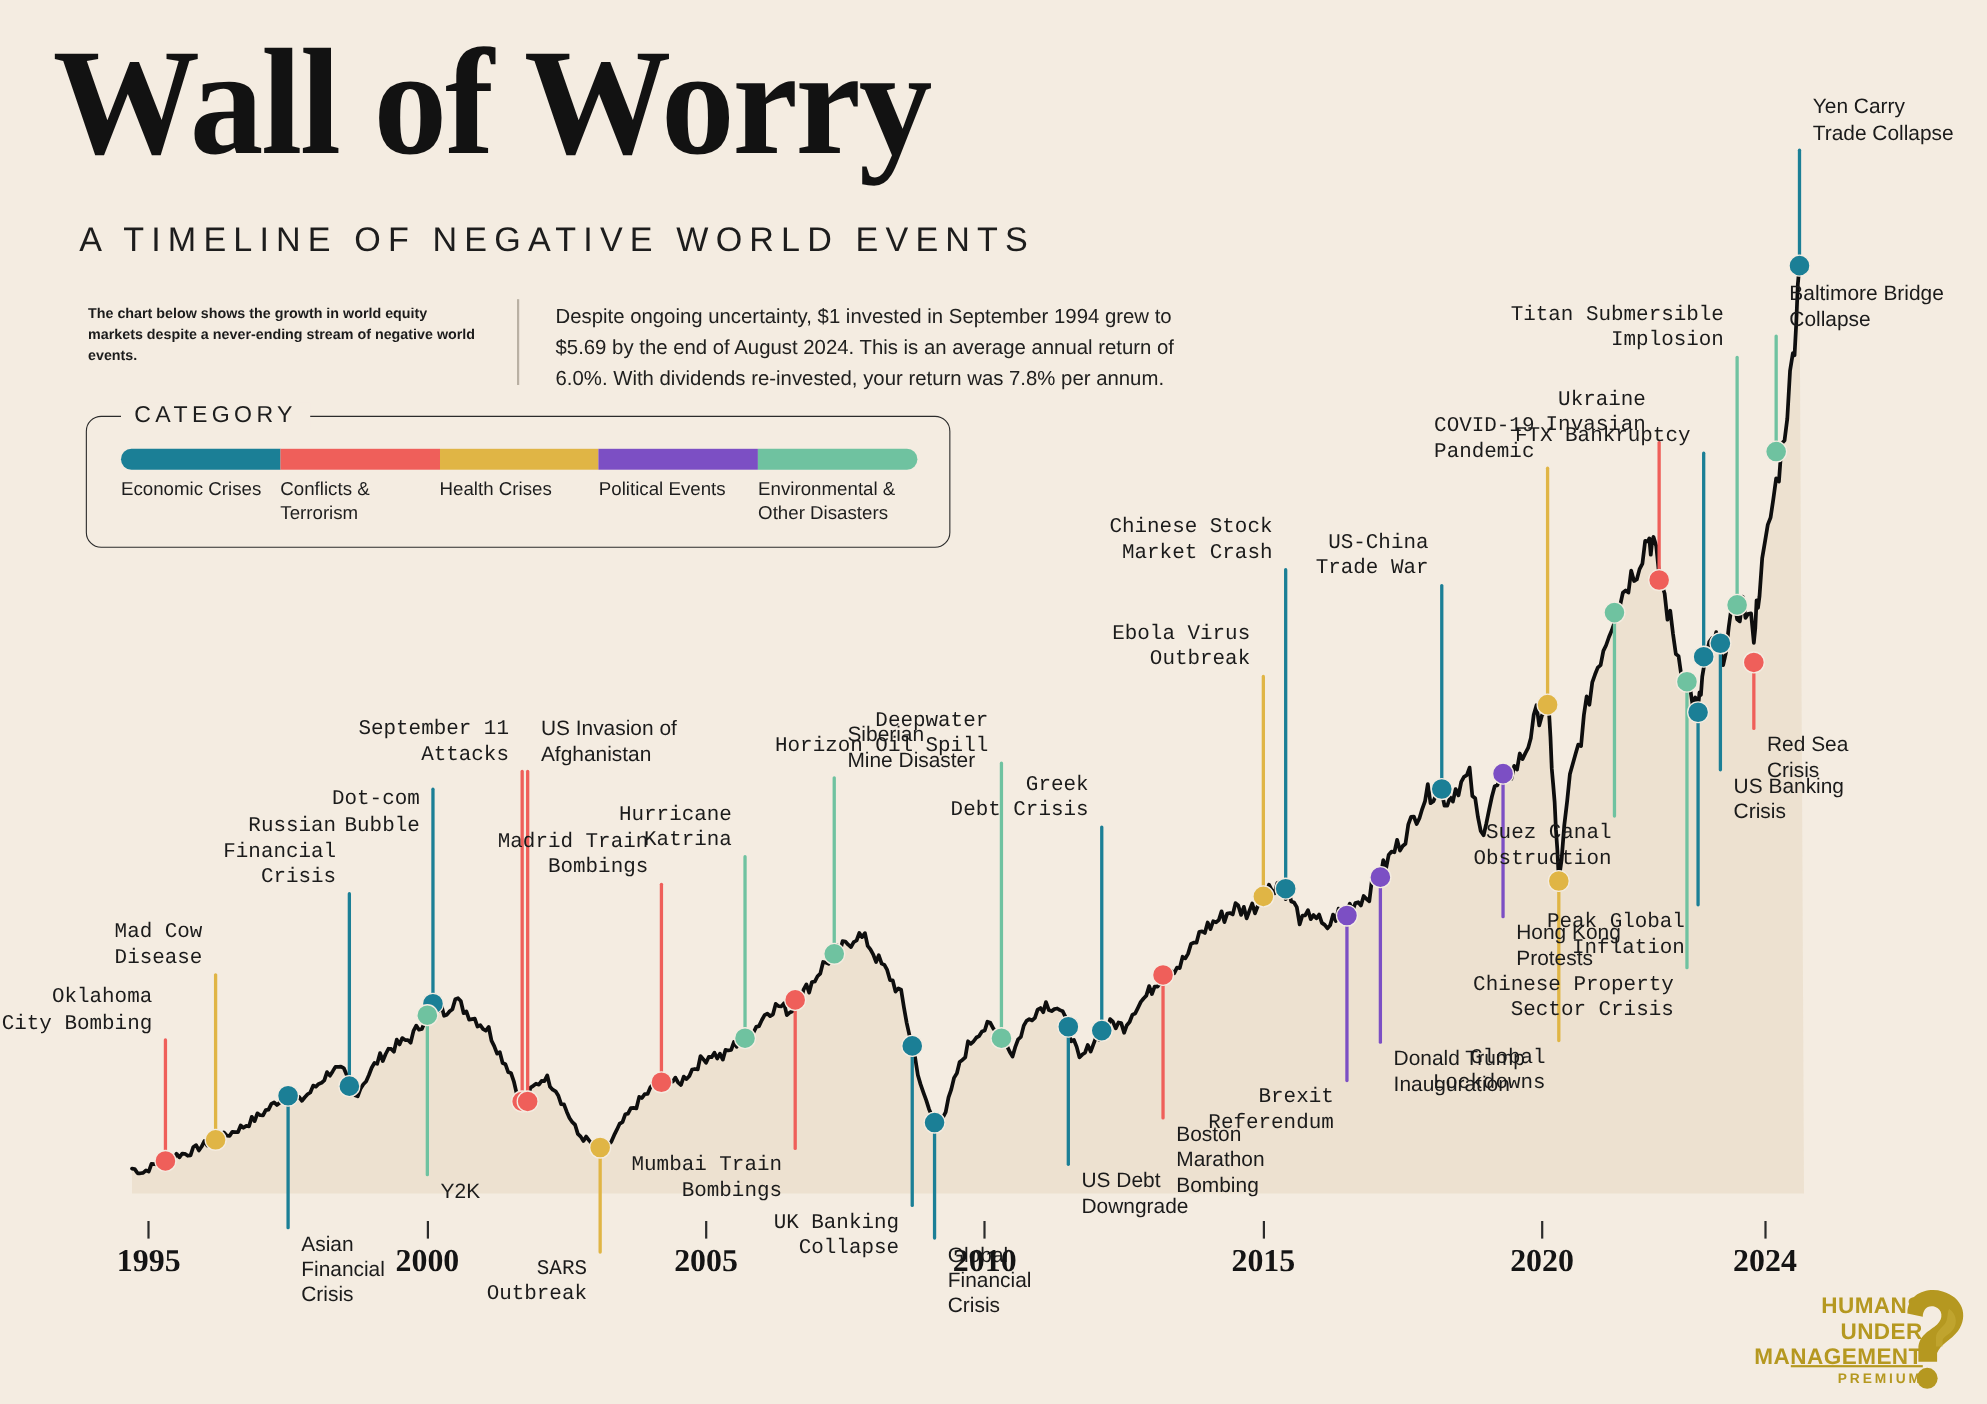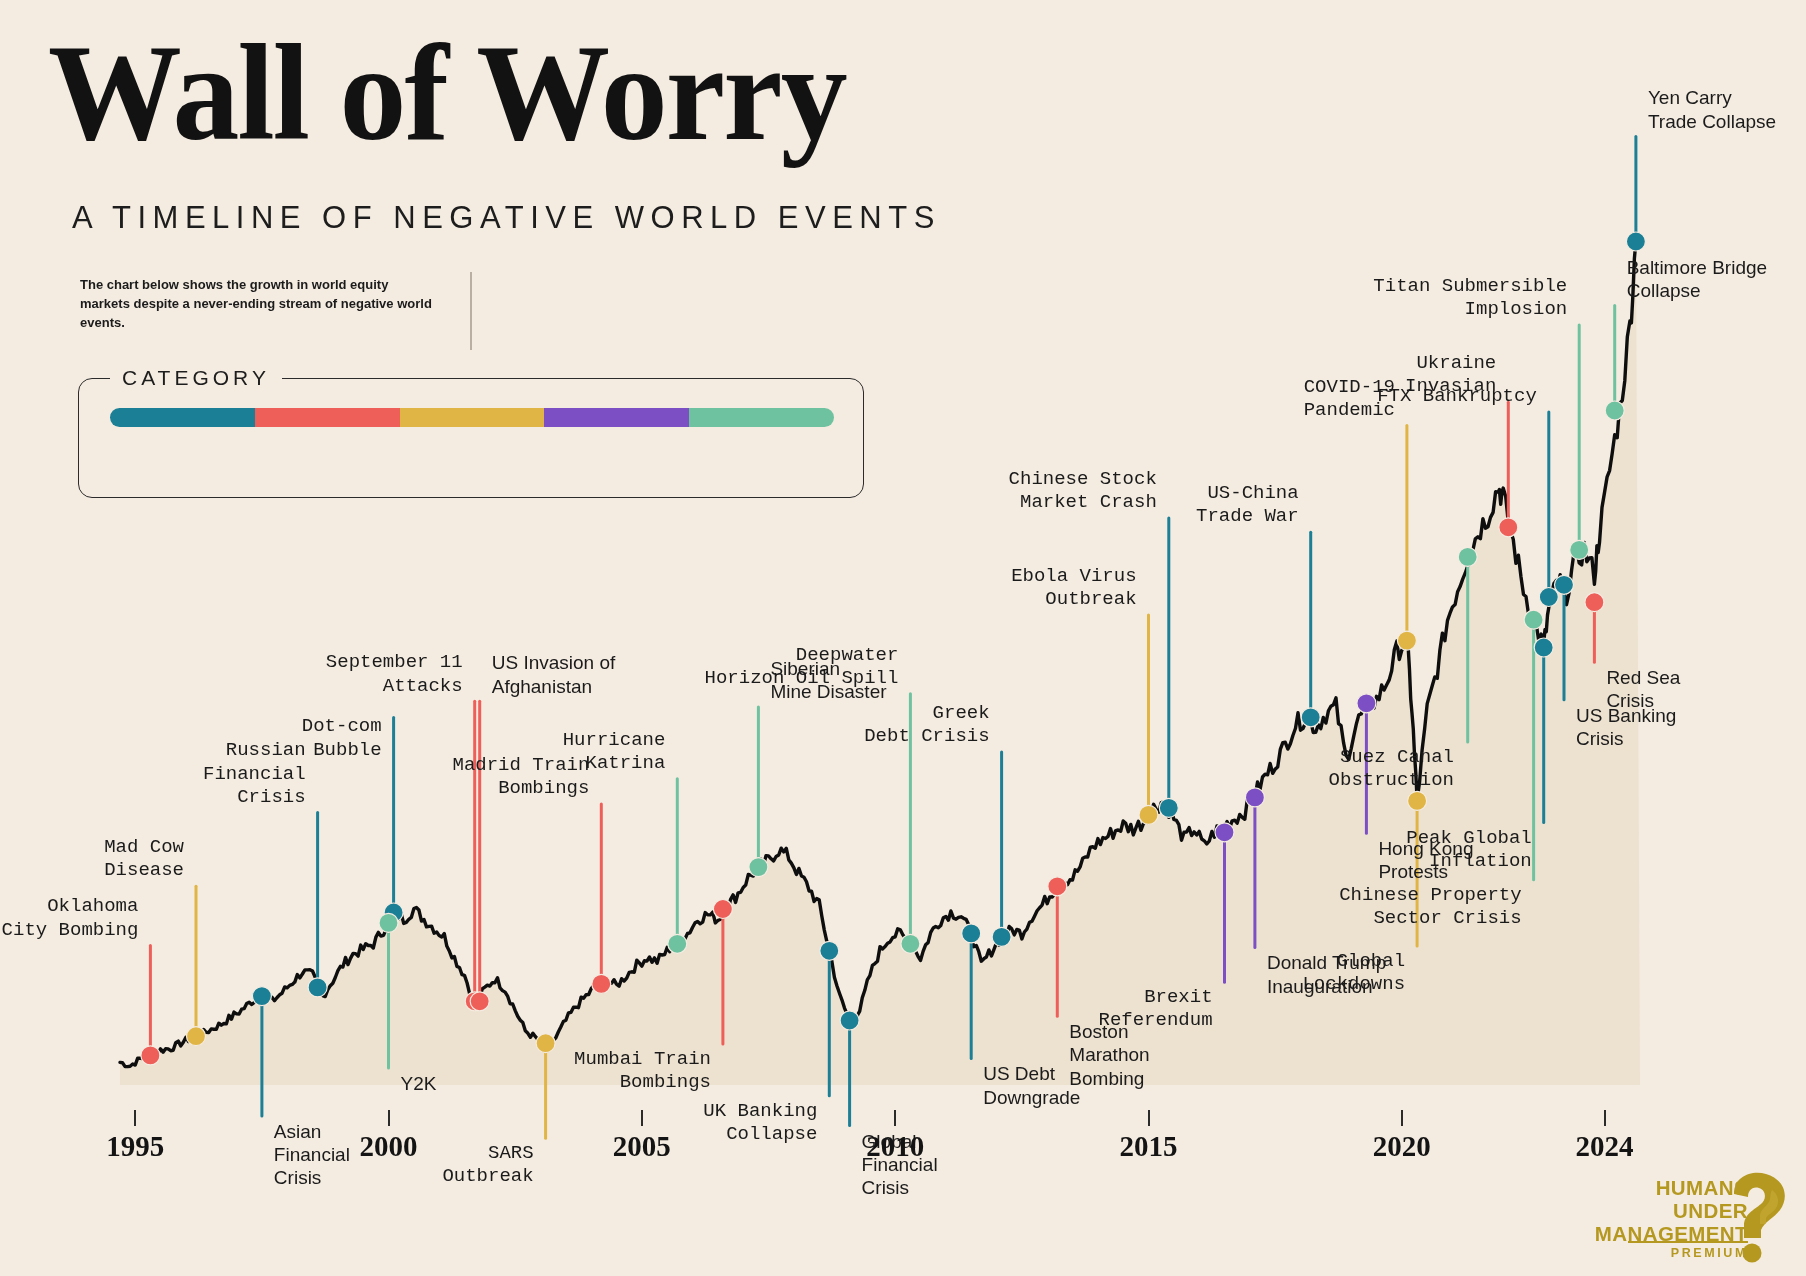--- a/index.html
+++ b/index.html
@@ -125,29 +125,39 @@
 </style>
 </head>
 <body>
 
 <div id="root">
 
   <div class="title">Wall of Worry</div>
   <div class="subtitle">A TIMELINE OF NEGATIVE WORLD EVENTS</div>
   <div class="blurb-left">The chart below shows the growth in world equity markets despite a never-ending stream of negative world events.</div>
   <div class="blurb-div"></div>
+  <div class="blurb-right">Despite ongoing uncertainty, $1 invested in September 1994 grew to $5.69 by the end of August 2024. This is an average annual return of 6.0%. With dividends re-invested, your return was 7.8% per annum.</div>
 
   <div class="legend"></div>
   <div class="legend-title">CATEGORY</div>
   <div class="legend-bars" id="legend-bars">
       <div class="legend-bar" style="background: rgb(27, 127, 150);"></div>
       <div class="legend-bar" style="background: rgb(239, 95, 90);"></div>
       <div class="legend-bar" style="background: rgb(224, 181, 69);"></div>
       <div class="legend-bar" style="background: rgb(124, 79, 196);"></div>
       <div class="legend-bar" style="background: rgb(111, 194, 160);"></div>
+    </div>
+  <div class="legend-labels" id="legend-labels">
+      <div class="legend-label" style="white-space: pre-line;">Economic Crises</div>
+      <div class="legend-label" style="white-space: pre-line;">Conflicts &amp;
+Terrorism</div>
+      <div class="legend-label" style="white-space: pre-line;">Health Crises</div>
+      <div class="legend-label" style="white-space: pre-line;">Political Events</div>
+      <div class="legend-label" style="white-space: pre-line;">Environmental &amp;
+Other Disasters</div>
     </div>
 
   <div id="chart-area">
     <svg class="plot" id="plot-svg" viewBox="0 0 1806 1276">
         <path d="M 120.0 1062.4 L 122.5 1062.8 L 125.1 1066.6 L 127.6 1066.6 L 130.1 1066.2 L 132.7 1064.0 L 135.2 1065.1 L 137.7 1058.1 L 140.3 1058.3 L 142.8 1058.6 L 145.3 1058.6 L 147.9 1054.4 L 150.4 1054.3 L 152.9 1056.9 L 155.5 1052.8 L 158.0 1053.3 L 160.5 1048.9 L 163.1 1052.1 L 165.6 1048.8 L 168.1 1048.9 L 170.7 1050.7 L 173.2 1050.3 L 175.7 1042.7 L 178.3 1041.1 L 180.8 1045.9 L 183.3 1042.3 L 185.9 1037.2 L 188.4 1041.5 L 190.9 1038.5 L 193.5 1036.7 L 196.0 1034.9 L 198.5 1037.0 L 201.1 1036.9 L 203.6 1029.5 L 206.1 1032.3 L 208.7 1032.6 L 211.2 1028.9 L 213.7 1029.2 L 216.3 1029.3 L 218.8 1023.2 L 221.3 1025.2 L 223.9 1023.5 L 226.4 1023.9 L 228.9 1015.3 L 231.5 1019.2 L 234.0 1012.1 L 236.5 1013.8 L 239.1 1014.0 L 241.6 1009.2 L 244.1 1008.7 L 246.7 1003.5 L 249.2 1002.2 L 251.7 1004.5 L 254.3 1002.5 L 256.8 999.2 L 259.3 1001.1 L 261.9 1000.2 L 264.4 998.2 L 266.9 997.1 L 269.5 998.7 L 272.0 997.3 L 274.5 1000.7 L 277.1 997.5 L 279.6 994.8 L 282.1 993.2 L 284.7 986.9 L 287.2 987.9 L 289.7 985.4 L 292.3 984.4 L 294.8 982.1 L 297.3 974.6 L 299.9 977.9 L 302.4 974.0 L 304.9 969.9 L 307.5 969.9 L 310.0 969.7 L 312.5 971.0 L 315.1 977.0 L 317.6 983.3 L 320.1 989.6 L 322.7 995.6 L 325.2 996.6 L 327.7 989.9 L 330.3 985.7 L 332.8 983.2 L 335.3 977.5 L 337.9 970.7 L 340.4 966.3 L 342.9 967.1 L 345.5 957.4 L 348.0 964.6 L 350.5 958.4 L 353.1 953.4 L 355.6 953.6 L 358.1 956.1 L 360.7 945.1 L 363.2 949.5 L 365.7 943.7 L 368.3 945.5 L 370.8 945.5 L 373.3 948.0 L 375.9 937.1 L 378.4 932.4 L 380.9 936.1 L 383.5 935.4 L 386.0 929.6 L 388.5 918.7 L 391.1 914.4 L 393.6 910.5 L 396.1 909.7 L 398.7 919.2 L 401.2 913.7 L 403.7 923.4 L 406.3 922.4 L 408.8 919.3 L 411.3 917.4 L 413.9 908.5 L 416.4 907.5 L 418.9 910.0 L 421.5 921.1 L 424.0 919.5 L 426.5 926.9 L 429.1 926.4 L 431.6 926.1 L 434.1 933.2 L 436.7 932.0 L 439.2 935.6 L 441.7 937.0 L 444.3 933.6 L 446.8 946.1 L 449.3 951.0 L 451.9 957.9 L 454.4 956.5 L 456.9 966.4 L 459.5 967.5 L 462.0 974.7 L 464.5 975.4 L 467.1 983.0 L 469.6 993.7 L 472.1 993.8 L 474.7 1003.5 L 477.2 997.5 L 479.7 997.6 L 482.3 988.7 L 484.8 987.1 L 487.3 985.2 L 489.9 986.1 L 492.4 982.6 L 494.9 982.8 L 497.5 977.7 L 500.0 987.9 L 502.5 990.6 L 505.1 992.1 L 507.6 996.1 L 510.1 1003.8 L 512.7 1004.0 L 515.2 1010.6 L 517.7 1016.3 L 520.3 1020.2 L 522.8 1022.5 L 525.3 1030.8 L 527.9 1033.3 L 530.4 1037.3 L 532.9 1033.2 L 535.5 1036.7 L 538.0 1039.7 L 540.5 1038.5 L 543.1 1041.9 L 545.6 1045.2 L 548.1 1039.8 L 550.7 1038.6 L 553.2 1040.3 L 555.7 1038.0 L 558.3 1032.0 L 560.8 1027.0 L 563.3 1021.6 L 565.9 1020.2 L 568.4 1013.0 L 570.9 1012.4 L 573.5 1007.3 L 576.0 1007.1 L 578.5 1007.7 L 581.1 997.2 L 583.6 998.2 L 586.1 994.7 L 588.7 994.5 L 591.2 988.6 L 593.7 985.6 L 596.3 985.6 L 598.8 984.9 L 601.3 979.4 L 603.9 979.6 L 606.4 984.7 L 608.9 983.0 L 611.5 983.4 L 614.0 979.7 L 616.5 984.2 L 619.1 986.3 L 621.6 978.7 L 624.1 981.0 L 626.7 978.1 L 629.2 972.3 L 631.7 971.8 L 634.3 972.2 L 636.8 960.1 L 639.3 962.9 L 641.9 966.1 L 644.4 960.7 L 646.9 961.1 L 649.5 957.0 L 652.0 962.3 L 654.5 957.9 L 657.1 963.3 L 659.6 954.4 L 662.1 955.0 L 664.7 954.5 L 667.2 947.3 L 669.7 951.7 L 672.3 947.3 L 674.8 943.9 L 677.3 936.0 L 679.9 937.8 L 682.4 941.5 L 684.9 938.9 L 687.5 933.5 L 690.0 932.8 L 692.5 927.5 L 695.1 922.8 L 697.6 921.4 L 700.1 923.8 L 702.7 922.1 L 705.2 912.6 L 707.7 914.7 L 710.3 914.9 L 712.8 912.0 L 715.3 922.9 L 717.9 920.6 L 720.4 919.3 L 722.9 913.8 L 725.5 914.7 L 728.0 910.1 L 730.5 899.6 L 733.1 894.9 L 735.6 902.4 L 738.1 892.8 L 740.7 892.3 L 743.2 887.5 L 745.7 885.1 L 748.3 874.5 L 750.8 875.1 L 753.3 876.1 L 755.9 868.0 L 758.4 861.8 L 760.9 859.1 L 763.5 865.3 L 766.0 855.6 L 768.5 855.9 L 771.1 858.8 L 773.6 860.9 L 776.1 856.5 L 778.7 855.0 L 781.2 848.2 L 783.7 851.9 L 786.3 848.3 L 788.8 859.9 L 791.3 863.1 L 793.9 867.9 L 796.4 874.5 L 798.9 868.4 L 801.5 876.0 L 804.0 877.2 L 806.5 881.8 L 809.1 891.0 L 811.6 891.3 L 814.1 901.5 L 816.7 898.5 L 819.2 899.7 L 821.7 915.5 L 824.3 930.1 L 826.8 941.3 L 829.3 950.2 L 831.9 961.4 L 834.4 977.2 L 836.9 985.8 L 839.5 993.2 L 842.0 1000.1 L 844.5 1008.1 L 847.1 1014.2 L 849.6 1019.6 L 852.1 1018.8 L 854.7 1018.7 L 857.2 1015.7 L 859.7 1011.1 L 862.3 997.6 L 864.8 990.3 L 867.3 979.9 L 869.9 975.7 L 872.4 965.4 L 874.9 963.6 L 877.5 961.2 L 880.0 946.6 L 882.5 949.0 L 885.1 946.6 L 887.6 943.2 L 890.1 941.9 L 892.7 937.7 L 895.2 936.8 L 897.7 928.8 L 900.3 929.8 L 902.8 934.7 L 905.3 938.1 L 907.9 946.2 L 910.4 944.2 L 912.9 951.0 L 915.5 951.0 L 918.0 956.3 L 920.5 960.5 L 923.1 951.4 L 925.6 944.8 L 928.1 942.6 L 930.7 932.4 L 933.2 928.0 L 935.7 926.5 L 938.3 927.7 L 940.8 925.4 L 943.3 917.8 L 945.9 916.4 L 948.4 920.2 L 950.9 911.0 L 953.5 918.2 L 956.0 919.2 L 958.5 917.4 L 961.1 916.8 L 963.6 918.3 L 966.1 919.3 L 968.7 924.7 L 971.2 937.2 L 973.7 946.7 L 976.3 945.4 L 978.8 951.7 L 981.3 961.2 L 983.9 958.7 L 986.4 957.0 L 988.9 949.9 L 991.5 956.0 L 994.0 949.4 L 996.5 942.6 L 999.1 945.2 L 1001.6 935.4 L 1004.1 936.6 L 1006.7 935.7 L 1009.2 926.5 L 1011.7 928.8 L 1014.3 934.9 L 1016.8 929.5 L 1019.3 930.1 L 1021.9 938.9 L 1024.4 932.0 L 1026.9 929.1 L 1029.5 922.4 L 1032.0 921.3 L 1034.5 916.3 L 1037.1 910.8 L 1039.6 907.7 L 1042.1 905.1 L 1044.7 896.4 L 1047.2 903.7 L 1049.7 896.9 L 1052.3 897.0 L 1054.8 893.6 L 1057.3 891.0 L 1059.9 886.0 L 1062.4 886.3 L 1064.9 882.5 L 1067.5 884.7 L 1070.0 879.7 L 1072.5 880.1 L 1075.1 869.8 L 1077.6 871.2 L 1080.1 866.9 L 1082.7 858.2 L 1085.2 856.9 L 1087.7 857.0 L 1090.3 847.1 L 1092.8 846.7 L 1095.3 848.2 L 1097.9 838.6 L 1100.4 844.6 L 1102.9 837.5 L 1105.5 838.5 L 1108.0 836.4 L 1110.5 828.5 L 1113.1 838.3 L 1115.6 830.6 L 1118.1 830.0 L 1120.7 831.3 L 1123.2 821.0 L 1125.7 823.2 L 1128.3 831.7 L 1130.8 824.4 L 1133.3 834.9 L 1135.9 827.8 L 1138.4 821.3 L 1140.9 830.3 L 1143.5 823.4 L 1146.0 821.8 L 1148.5 822.8 L 1151.1 812.2 L 1153.6 804.3 L 1156.1 809.1 L 1158.7 812.1 L 1161.2 802.7 L 1163.7 801.8 L 1166.3 804.5 L 1168.8 817.4 L 1171.3 809.4 L 1173.9 819.5 L 1176.4 820.4 L 1178.9 824.7 L 1181.5 840.3 L 1184.0 832.3 L 1186.5 832.1 L 1189.1 827.5 L 1191.6 835.6 L 1194.1 831.9 L 1196.7 834.9 L 1199.2 831.4 L 1201.7 839.0 L 1204.3 840.8 L 1206.8 844.0 L 1209.3 841.0 L 1211.9 831.4 L 1214.4 837.3 L 1216.9 826.0 L 1219.5 827.7 L 1222.0 825.7 L 1224.5 827.7 L 1227.1 821.5 L 1229.6 828.2 L 1232.1 820.9 L 1234.7 820.2 L 1237.2 823.1 L 1239.7 814.5 L 1242.3 817.3 L 1244.8 819.3 L 1247.3 799.3 L 1249.9 800.7 L 1252.4 802.5 L 1254.9 798.3 L 1257.5 782.0 L 1260.0 789.7 L 1262.5 777.0 L 1265.1 774.2 L 1267.6 774.8 L 1270.1 763.5 L 1272.7 773.3 L 1275.2 769.1 L 1277.7 767.0 L 1280.3 749.4 L 1282.8 742.7 L 1285.3 742.3 L 1287.9 749.1 L 1290.4 743.8 L 1292.9 735.5 L 1295.5 728.2 L 1298.0 712.8 L 1300.5 730.2 L 1303.1 728.3 L 1305.6 722.6 L 1308.1 718.6 L 1310.7 720.3 L 1313.2 732.5 L 1315.7 732.4 L 1318.3 724.7 L 1320.8 728.7 L 1323.3 717.4 L 1325.9 723.1 L 1328.4 710.8 L 1330.9 706.2 L 1333.5 704.7 L 1336.0 697.8 L 1338.5 723.7 L 1341.1 725.7 L 1343.6 742.9 L 1346.1 755.4 L 1348.7 759.3 L 1351.2 748.6 L 1353.7 736.3 L 1356.3 724.1 L 1358.8 714.8 L 1361.3 713.9 L 1363.9 705.8 L 1366.4 697.4 L 1368.9 697.2 L 1371.5 708.8 L 1374.0 708.1 L 1376.5 696.3 L 1379.1 699.6 L 1381.6 685.0 L 1384.1 690.1 L 1386.7 684.7 L 1389.2 679.9 L 1391.7 670.8 L 1394.3 649.7 L 1396.8 641.1 L 1399.3 659.5 L 1401.9 649.9 L 1404.4 647.3 L 1406.9 633.2 L 1408.2 647.4 L 1409.5 669.9 L 1410.7 698.8 L 1412.0 713.4 L 1413.3 729.1 L 1414.5 754.5 L 1415.8 772.8 L 1417.1 799.9 L 1419.6 781.8 L 1422.1 750.0 L 1424.7 728.2 L 1427.2 703.6 L 1429.7 694.8 L 1432.3 685.5 L 1434.8 676.9 L 1437.3 678.3 L 1439.9 650.0 L 1442.4 633.1 L 1444.9 640.7 L 1447.5 620.4 L 1450.0 613.2 L 1452.5 606.9 L 1455.1 604.6 L 1457.6 591.7 L 1460.1 586.6 L 1462.7 579.1 L 1465.2 573.2 L 1467.7 565.9 L 1470.3 559.4 L 1472.8 550.6 L 1475.3 538.9 L 1477.9 536.8 L 1480.4 538.7 L 1482.9 518.8 L 1485.5 528.2 L 1488.0 526.8 L 1490.5 517.4 L 1493.1 512.4 L 1495.6 491.7 L 1498.1 492.1 L 1499.4 489.5 L 1500.7 504.3 L 1501.9 492.2 L 1503.2 488.1 L 1505.7 496.5 L 1508.3 522.9 L 1510.8 531.6 L 1513.3 539.5 L 1515.9 563.4 L 1518.4 555.2 L 1520.9 576.2 L 1523.5 594.5 L 1526.0 596.5 L 1528.5 614.3 L 1531.1 620.7 L 1533.6 616.5 L 1536.1 623.1 L 1538.7 640.6 L 1541.2 634.1 L 1543.7 642.8 L 1545.0 629.5 L 1546.3 631.7 L 1547.5 615.1 L 1548.8 607.4 L 1551.3 595.3 L 1553.9 583.6 L 1556.4 580.2 L 1558.9 580.4 L 1560.2 574.7 L 1561.5 584.5 L 1562.7 591.1 L 1564.0 590.7 L 1566.5 604.7 L 1569.1 593.0 L 1571.6 570.0 L 1574.1 551.8 L 1576.7 548.0 L 1579.2 563.0 L 1581.7 564.9 L 1584.3 542.5 L 1586.8 561.7 L 1589.3 558.0 L 1591.9 557.7 L 1594.4 584.4 L 1595.7 571.2 L 1596.9 545.7 L 1598.2 552.6 L 1599.5 542.6 L 1602.0 507.4 L 1604.5 492.6 L 1607.1 476.9 L 1609.6 470.6 L 1612.1 453.9 L 1614.7 434.8 L 1617.2 437.8 L 1619.7 403.2 L 1622.3 400.5 L 1624.8 380.7 L 1627.3 337.1 L 1629.9 321.0 L 1631.4 323.0 L 1632.9 294.8 L 1634.4 258.4 L 1635.9 241.5 L 1640.0 1085 L 120.0 1085 Z" fill="#ece0cf" opacity="0.95"></path>
         <path d="M 120.0 1062.4 L 122.5 1062.8 L 125.1 1066.6 L 127.6 1066.6 L 130.1 1066.2 L 132.7 1064.0 L 135.2 1065.1 L 137.7 1058.1 L 140.3 1058.3 L 142.8 1058.6 L 145.3 1058.6 L 147.9 1054.4 L 150.4 1054.3 L 152.9 1056.9 L 155.5 1052.8 L 158.0 1053.3 L 160.5 1048.9 L 163.1 1052.1 L 165.6 1048.8 L 168.1 1048.9 L 170.7 1050.7 L 173.2 1050.3 L 175.7 1042.7 L 178.3 1041.1 L 180.8 1045.9 L 183.3 1042.3 L 185.9 1037.2 L 188.4 1041.5 L 190.9 1038.5 L 193.5 1036.7 L 196.0 1034.9 L 198.5 1037.0 L 201.1 1036.9 L 203.6 1029.5 L 206.1 1032.3 L 208.7 1032.6 L 211.2 1028.9 L 213.7 1029.2 L 216.3 1029.3 L 218.8 1023.2 L 221.3 1025.2 L 223.9 1023.5 L 226.4 1023.9 L 228.9 1015.3 L 231.5 1019.2 L 234.0 1012.1 L 236.5 1013.8 L 239.1 1014.0 L 241.6 1009.2 L 244.1 1008.7 L 246.7 1003.5 L 249.2 1002.2 L 251.7 1004.5 L 254.3 1002.5 L 256.8 999.2 L 259.3 1001.1 L 261.9 1000.2 L 264.4 998.2 L 266.9 997.1 L 269.5 998.7 L 272.0 997.3 L 274.5 1000.7 L 277.1 997.5 L 279.6 994.8 L 282.1 993.2 L 284.7 986.9 L 287.2 987.9 L 289.7 985.4 L 292.3 984.4 L 294.8 982.1 L 297.3 974.6 L 299.9 977.9 L 302.4 974.0 L 304.9 969.9 L 307.5 969.9 L 310.0 969.7 L 312.5 971.0 L 315.1 977.0 L 317.6 983.3 L 320.1 989.6 L 322.7 995.6 L 325.2 996.6 L 327.7 989.9 L 330.3 985.7 L 332.8 983.2 L 335.3 977.5 L 337.9 970.7 L 340.4 966.3 L 342.9 967.1 L 345.5 957.4 L 348.0 964.6 L 350.5 958.4 L 353.1 953.4 L 355.6 953.6 L 358.1 956.1 L 360.7 945.1 L 363.2 949.5 L 365.7 943.7 L 368.3 945.5 L 370.8 945.5 L 373.3 948.0 L 375.9 937.1 L 378.4 932.4 L 380.9 936.1 L 383.5 935.4 L 386.0 929.6 L 388.5 918.7 L 391.1 914.4 L 393.6 910.5 L 396.1 909.7 L 398.7 919.2 L 401.2 913.7 L 403.7 923.4 L 406.3 922.4 L 408.8 919.3 L 411.3 917.4 L 413.9 908.5 L 416.4 907.5 L 418.9 910.0 L 421.5 921.1 L 424.0 919.5 L 426.5 926.9 L 429.1 926.4 L 431.6 926.1 L 434.1 933.2 L 436.7 932.0 L 439.2 935.6 L 441.7 937.0 L 444.3 933.6 L 446.8 946.1 L 449.3 951.0 L 451.9 957.9 L 454.4 956.5 L 456.9 966.4 L 459.5 967.5 L 462.0 974.7 L 464.5 975.4 L 467.1 983.0 L 469.6 993.7 L 472.1 993.8 L 474.7 1003.5 L 477.2 997.5 L 479.7 997.6 L 482.3 988.7 L 484.8 987.1 L 487.3 985.2 L 489.9 986.1 L 492.4 982.6 L 494.9 982.8 L 497.5 977.7 L 500.0 987.9 L 502.5 990.6 L 505.1 992.1 L 507.6 996.1 L 510.1 1003.8 L 512.7 1004.0 L 515.2 1010.6 L 517.7 1016.3 L 520.3 1020.2 L 522.8 1022.5 L 525.3 1030.8 L 527.9 1033.3 L 530.4 1037.3 L 532.9 1033.2 L 535.5 1036.7 L 538.0 1039.7 L 540.5 1038.5 L 543.1 1041.9 L 545.6 1045.2 L 548.1 1039.8 L 550.7 1038.6 L 553.2 1040.3 L 555.7 1038.0 L 558.3 1032.0 L 560.8 1027.0 L 563.3 1021.6 L 565.9 1020.2 L 568.4 1013.0 L 570.9 1012.4 L 573.5 1007.3 L 576.0 1007.1 L 578.5 1007.7 L 581.1 997.2 L 583.6 998.2 L 586.1 994.7 L 588.7 994.5 L 591.2 988.6 L 593.7 985.6 L 596.3 985.6 L 598.8 984.9 L 601.3 979.4 L 603.9 979.6 L 606.4 984.7 L 608.9 983.0 L 611.5 983.4 L 614.0 979.7 L 616.5 984.2 L 619.1 986.3 L 621.6 978.7 L 624.1 981.0 L 626.7 978.1 L 629.2 972.3 L 631.7 971.8 L 634.3 972.2 L 636.8 960.1 L 639.3 962.9 L 641.9 966.1 L 644.4 960.7 L 646.9 961.1 L 649.5 957.0 L 652.0 962.3 L 654.5 957.9 L 657.1 963.3 L 659.6 954.4 L 662.1 955.0 L 664.7 954.5 L 667.2 947.3 L 669.7 951.7 L 672.3 947.3 L 674.8 943.9 L 677.3 936.0 L 679.9 937.8 L 682.4 941.5 L 684.9 938.9 L 687.5 933.5 L 690.0 932.8 L 692.5 927.5 L 695.1 922.8 L 697.6 921.4 L 700.1 923.8 L 702.7 922.1 L 705.2 912.6 L 707.7 914.7 L 710.3 914.9 L 712.8 912.0 L 715.3 922.9 L 717.9 920.6 L 720.4 919.3 L 722.9 913.8 L 725.5 914.7 L 728.0 910.1 L 730.5 899.6 L 733.1 894.9 L 735.6 902.4 L 738.1 892.8 L 740.7 892.3 L 743.2 887.5 L 745.7 885.1 L 748.3 874.5 L 750.8 875.1 L 753.3 876.1 L 755.9 868.0 L 758.4 861.8 L 760.9 859.1 L 763.5 865.3 L 766.0 855.6 L 768.5 855.9 L 771.1 858.8 L 773.6 860.9 L 776.1 856.5 L 778.7 855.0 L 781.2 848.2 L 783.7 851.9 L 786.3 848.3 L 788.8 859.9 L 791.3 863.1 L 793.9 867.9 L 796.4 874.5 L 798.9 868.4 L 801.5 876.0 L 804.0 877.2 L 806.5 881.8 L 809.1 891.0 L 811.6 891.3 L 814.1 901.5 L 816.7 898.5 L 819.2 899.7 L 821.7 915.5 L 824.3 930.1 L 826.8 941.3 L 829.3 950.2 L 831.9 961.4 L 834.4 977.2 L 836.9 985.8 L 839.5 993.2 L 842.0 1000.1 L 844.5 1008.1 L 847.1 1014.2 L 849.6 1019.6 L 852.1 1018.8 L 854.7 1018.7 L 857.2 1015.7 L 859.7 1011.1 L 862.3 997.6 L 864.8 990.3 L 867.3 979.9 L 869.9 975.7 L 872.4 965.4 L 874.9 963.6 L 877.5 961.2 L 880.0 946.6 L 882.5 949.0 L 885.1 946.6 L 887.6 943.2 L 890.1 941.9 L 892.7 937.7 L 895.2 936.8 L 897.7 928.8 L 900.3 929.8 L 902.8 934.7 L 905.3 938.1 L 907.9 946.2 L 910.4 944.2 L 912.9 951.0 L 915.5 951.0 L 918.0 956.3 L 920.5 960.5 L 923.1 951.4 L 925.6 944.8 L 928.1 942.6 L 930.7 932.4 L 933.2 928.0 L 935.7 926.5 L 938.3 927.7 L 940.8 925.4 L 943.3 917.8 L 945.9 916.4 L 948.4 920.2 L 950.9 911.0 L 953.5 918.2 L 956.0 919.2 L 958.5 917.4 L 961.1 916.8 L 963.6 918.3 L 966.1 919.3 L 968.7 924.7 L 971.2 937.2 L 973.7 946.7 L 976.3 945.4 L 978.8 951.7 L 981.3 961.2 L 983.9 958.7 L 986.4 957.0 L 988.9 949.9 L 991.5 956.0 L 994.0 949.4 L 996.5 942.6 L 999.1 945.2 L 1001.6 935.4 L 1004.1 936.6 L 1006.7 935.7 L 1009.2 926.5 L 1011.7 928.8 L 1014.3 934.9 L 1016.8 929.5 L 1019.3 930.1 L 1021.9 938.9 L 1024.4 932.0 L 1026.9 929.1 L 1029.5 922.4 L 1032.0 921.3 L 1034.5 916.3 L 1037.1 910.8 L 1039.6 907.7 L 1042.1 905.1 L 1044.7 896.4 L 1047.2 903.7 L 1049.7 896.9 L 1052.3 897.0 L 1054.8 893.6 L 1057.3 891.0 L 1059.9 886.0 L 1062.4 886.3 L 1064.9 882.5 L 1067.5 884.7 L 1070.0 879.7 L 1072.5 880.1 L 1075.1 869.8 L 1077.6 871.2 L 1080.1 866.9 L 1082.7 858.2 L 1085.2 856.9 L 1087.7 857.0 L 1090.3 847.1 L 1092.8 846.7 L 1095.3 848.2 L 1097.9 838.6 L 1100.4 844.6 L 1102.9 837.5 L 1105.5 838.5 L 1108.0 836.4 L 1110.5 828.5 L 1113.1 838.3 L 1115.6 830.6 L 1118.1 830.0 L 1120.7 831.3 L 1123.2 821.0 L 1125.7 823.2 L 1128.3 831.7 L 1130.8 824.4 L 1133.3 834.9 L 1135.9 827.8 L 1138.4 821.3 L 1140.9 830.3 L 1143.5 823.4 L 1146.0 821.8 L 1148.5 822.8 L 1151.1 812.2 L 1153.6 804.3 L 1156.1 809.1 L 1158.7 812.1 L 1161.2 802.7 L 1163.7 801.8 L 1166.3 804.5 L 1168.8 817.4 L 1171.3 809.4 L 1173.9 819.5 L 1176.4 820.4 L 1178.9 824.7 L 1181.5 840.3 L 1184.0 832.3 L 1186.5 832.1 L 1189.1 827.5 L 1191.6 835.6 L 1194.1 831.9 L 1196.7 834.9 L 1199.2 831.4 L 1201.7 839.0 L 1204.3 840.8 L 1206.8 844.0 L 1209.3 841.0 L 1211.9 831.4 L 1214.4 837.3 L 1216.9 826.0 L 1219.5 827.7 L 1222.0 825.7 L 1224.5 827.7 L 1227.1 821.5 L 1229.6 828.2 L 1232.1 820.9 L 1234.7 820.2 L 1237.2 823.1 L 1239.7 814.5 L 1242.3 817.3 L 1244.8 819.3 L 1247.3 799.3 L 1249.9 800.7 L 1252.4 802.5 L 1254.9 798.3 L 1257.5 782.0 L 1260.0 789.7 L 1262.5 777.0 L 1265.1 774.2 L 1267.6 774.8 L 1270.1 763.5 L 1272.7 773.3 L 1275.2 769.1 L 1277.7 767.0 L 1280.3 749.4 L 1282.8 742.7 L 1285.3 742.3 L 1287.9 749.1 L 1290.4 743.8 L 1292.9 735.5 L 1295.5 728.2 L 1298.0 712.8 L 1300.5 730.2 L 1303.1 728.3 L 1305.6 722.6 L 1308.1 718.6 L 1310.7 720.3 L 1313.2 732.5 L 1315.7 732.4 L 1318.3 724.7 L 1320.8 728.7 L 1323.3 717.4 L 1325.9 723.1 L 1328.4 710.8 L 1330.9 706.2 L 1333.5 704.7 L 1336.0 697.8 L 1338.5 723.7 L 1341.1 725.7 L 1343.6 742.9 L 1346.1 755.4 L 1348.7 759.3 L 1351.2 748.6 L 1353.7 736.3 L 1356.3 724.1 L 1358.8 714.8 L 1361.3 713.9 L 1363.9 705.8 L 1366.4 697.4 L 1368.9 697.2 L 1371.5 708.8 L 1374.0 708.1 L 1376.5 696.3 L 1379.1 699.6 L 1381.6 685.0 L 1384.1 690.1 L 1386.7 684.7 L 1389.2 679.9 L 1391.7 670.8 L 1394.3 649.7 L 1396.8 641.1 L 1399.3 659.5 L 1401.9 649.9 L 1404.4 647.3 L 1406.9 633.2 L 1408.2 647.4 L 1409.5 669.9 L 1410.7 698.8 L 1412.0 713.4 L 1413.3 729.1 L 1414.5 754.5 L 1415.8 772.8 L 1417.1 799.9 L 1419.6 781.8 L 1422.1 750.0 L 1424.7 728.2 L 1427.2 703.6 L 1429.7 694.8 L 1432.3 685.5 L 1434.8 676.9 L 1437.3 678.3 L 1439.9 650.0 L 1442.4 633.1 L 1444.9 640.7 L 1447.5 620.4 L 1450.0 613.2 L 1452.5 606.9 L 1455.1 604.6 L 1457.6 591.7 L 1460.1 586.6 L 1462.7 579.1 L 1465.2 573.2 L 1467.7 565.9 L 1470.3 559.4 L 1472.8 550.6 L 1475.3 538.9 L 1477.9 536.8 L 1480.4 538.7 L 1482.9 518.8 L 1485.5 528.2 L 1488.0 526.8 L 1490.5 517.4 L 1493.1 512.4 L 1495.6 491.7 L 1498.1 492.1 L 1499.4 489.5 L 1500.7 504.3 L 1501.9 492.2 L 1503.2 488.1 L 1505.7 496.5 L 1508.3 522.9 L 1510.8 531.6 L 1513.3 539.5 L 1515.9 563.4 L 1518.4 555.2 L 1520.9 576.2 L 1523.5 594.5 L 1526.0 596.5 L 1528.5 614.3 L 1531.1 620.7 L 1533.6 616.5 L 1536.1 623.1 L 1538.7 640.6 L 1541.2 634.1 L 1543.7 642.8 L 1545.0 629.5 L 1546.3 631.7 L 1547.5 615.1 L 1548.8 607.4 L 1551.3 595.3 L 1553.9 583.6 L 1556.4 580.2 L 1558.9 580.4 L 1560.2 574.7 L 1561.5 584.5 L 1562.7 591.1 L 1564.0 590.7 L 1566.5 604.7 L 1569.1 593.0 L 1571.6 570.0 L 1574.1 551.8 L 1576.7 548.0 L 1579.2 563.0 L 1581.7 564.9 L 1584.3 542.5 L 1586.8 561.7 L 1589.3 558.0 L 1591.9 557.7 L 1594.4 584.4 L 1595.7 571.2 L 1596.9 545.7 L 1598.2 552.6 L 1599.5 542.6 L 1602.0 507.4 L 1604.5 492.6 L 1607.1 476.9 L 1609.6 470.6 L 1612.1 453.9 L 1614.7 434.8 L 1617.2 437.8 L 1619.7 403.2 L 1622.3 400.5 L 1624.8 380.7 L 1627.3 337.1 L 1629.9 321.0 L 1631.4 323.0 L 1632.9 294.8 L 1634.4 258.4 L 1635.9 241.5" fill="none" stroke="#0e0e0e" stroke-width="3.4" stroke-linejoin="round" stroke-linecap="round"></path>
         <line x1="150.4" y1="1055.4" x2="150.4" y2="945.4" stroke="#ef5f5a" stroke-width="3" stroke-linecap="round"></line>
         <circle cx="150.4" cy="1055.4" r="9.5" fill="#ef5f5a" stroke="#f4ece1" stroke-width="1.2"></circle>
         <line x1="196.0" y1="1036.2" x2="196.0" y2="886.2" stroke="#e0b545" stroke-width="3" stroke-linecap="round"></line>
         <circle cx="196.0" cy="1036.2" r="9.5" fill="#e0b545" stroke="#f4ece1" stroke-width="1.2"></circle>
@@ -273,21 +283,21 @@
         <div class="evt-label l" style="width: auto; max-width: 260px; top: 951.429px; left: 1266.93px;">Donald Trump
 Inauguration</div>
         <div class="evt-label r" style="width: auto; max-width: 260px; top: 482.257px; right: 507.333px;">US-China
 Trade War</div>
         <div class="evt-label l" style="width: auto; max-width: 260px; top: 837.314px; left: 1378.4px;">Hong Kong
 Protests</div>
         <div class="evt-label r" style="width: auto; max-width: 260px; top: 375.571px; right: 411.067px;">COVID-19
 Pandemic</div>
         <div class="evt-label r" style="width: auto; max-width: 260px; top: 949.914px; right: 400.933px;">Global
 Lockdowns</div>
-        <div class="evt-label r" style="width: auto; max-width: 260px; top: 745.914px; right: 352px;">Suez Canal
+        <div class="evt-label r" style="width: auto; max-width: 260px; top: 745.914px; right: 341px;">Suez Canal
 Obstruction</div>
         <div class="evt-label r" style="width: auto; max-width: 260px; top: 352.286px; right: 309.733px;">Ukraine
 Invasian</div>
         <div class="evt-label r" style="width: auto; max-width: 260px; top: 883.657px; right: 284.4px;">Chinese Property
 Sector Crisis</div>
         <div class="evt-label r" style="width: auto; max-width: 260px; top: 826.543px; right: 274.267px;">Peak Global
 Inflation</div>
         <div class="evt-label r" style="width: auto; max-width: 260px; top: 385px; right: 269.2px;">FTX Bankruptcy</div>
         <div class="evt-label l" style="width: auto; max-width: 260px; top: 703.8px; left: 1576px;">US Banking
 Crisis</div>

